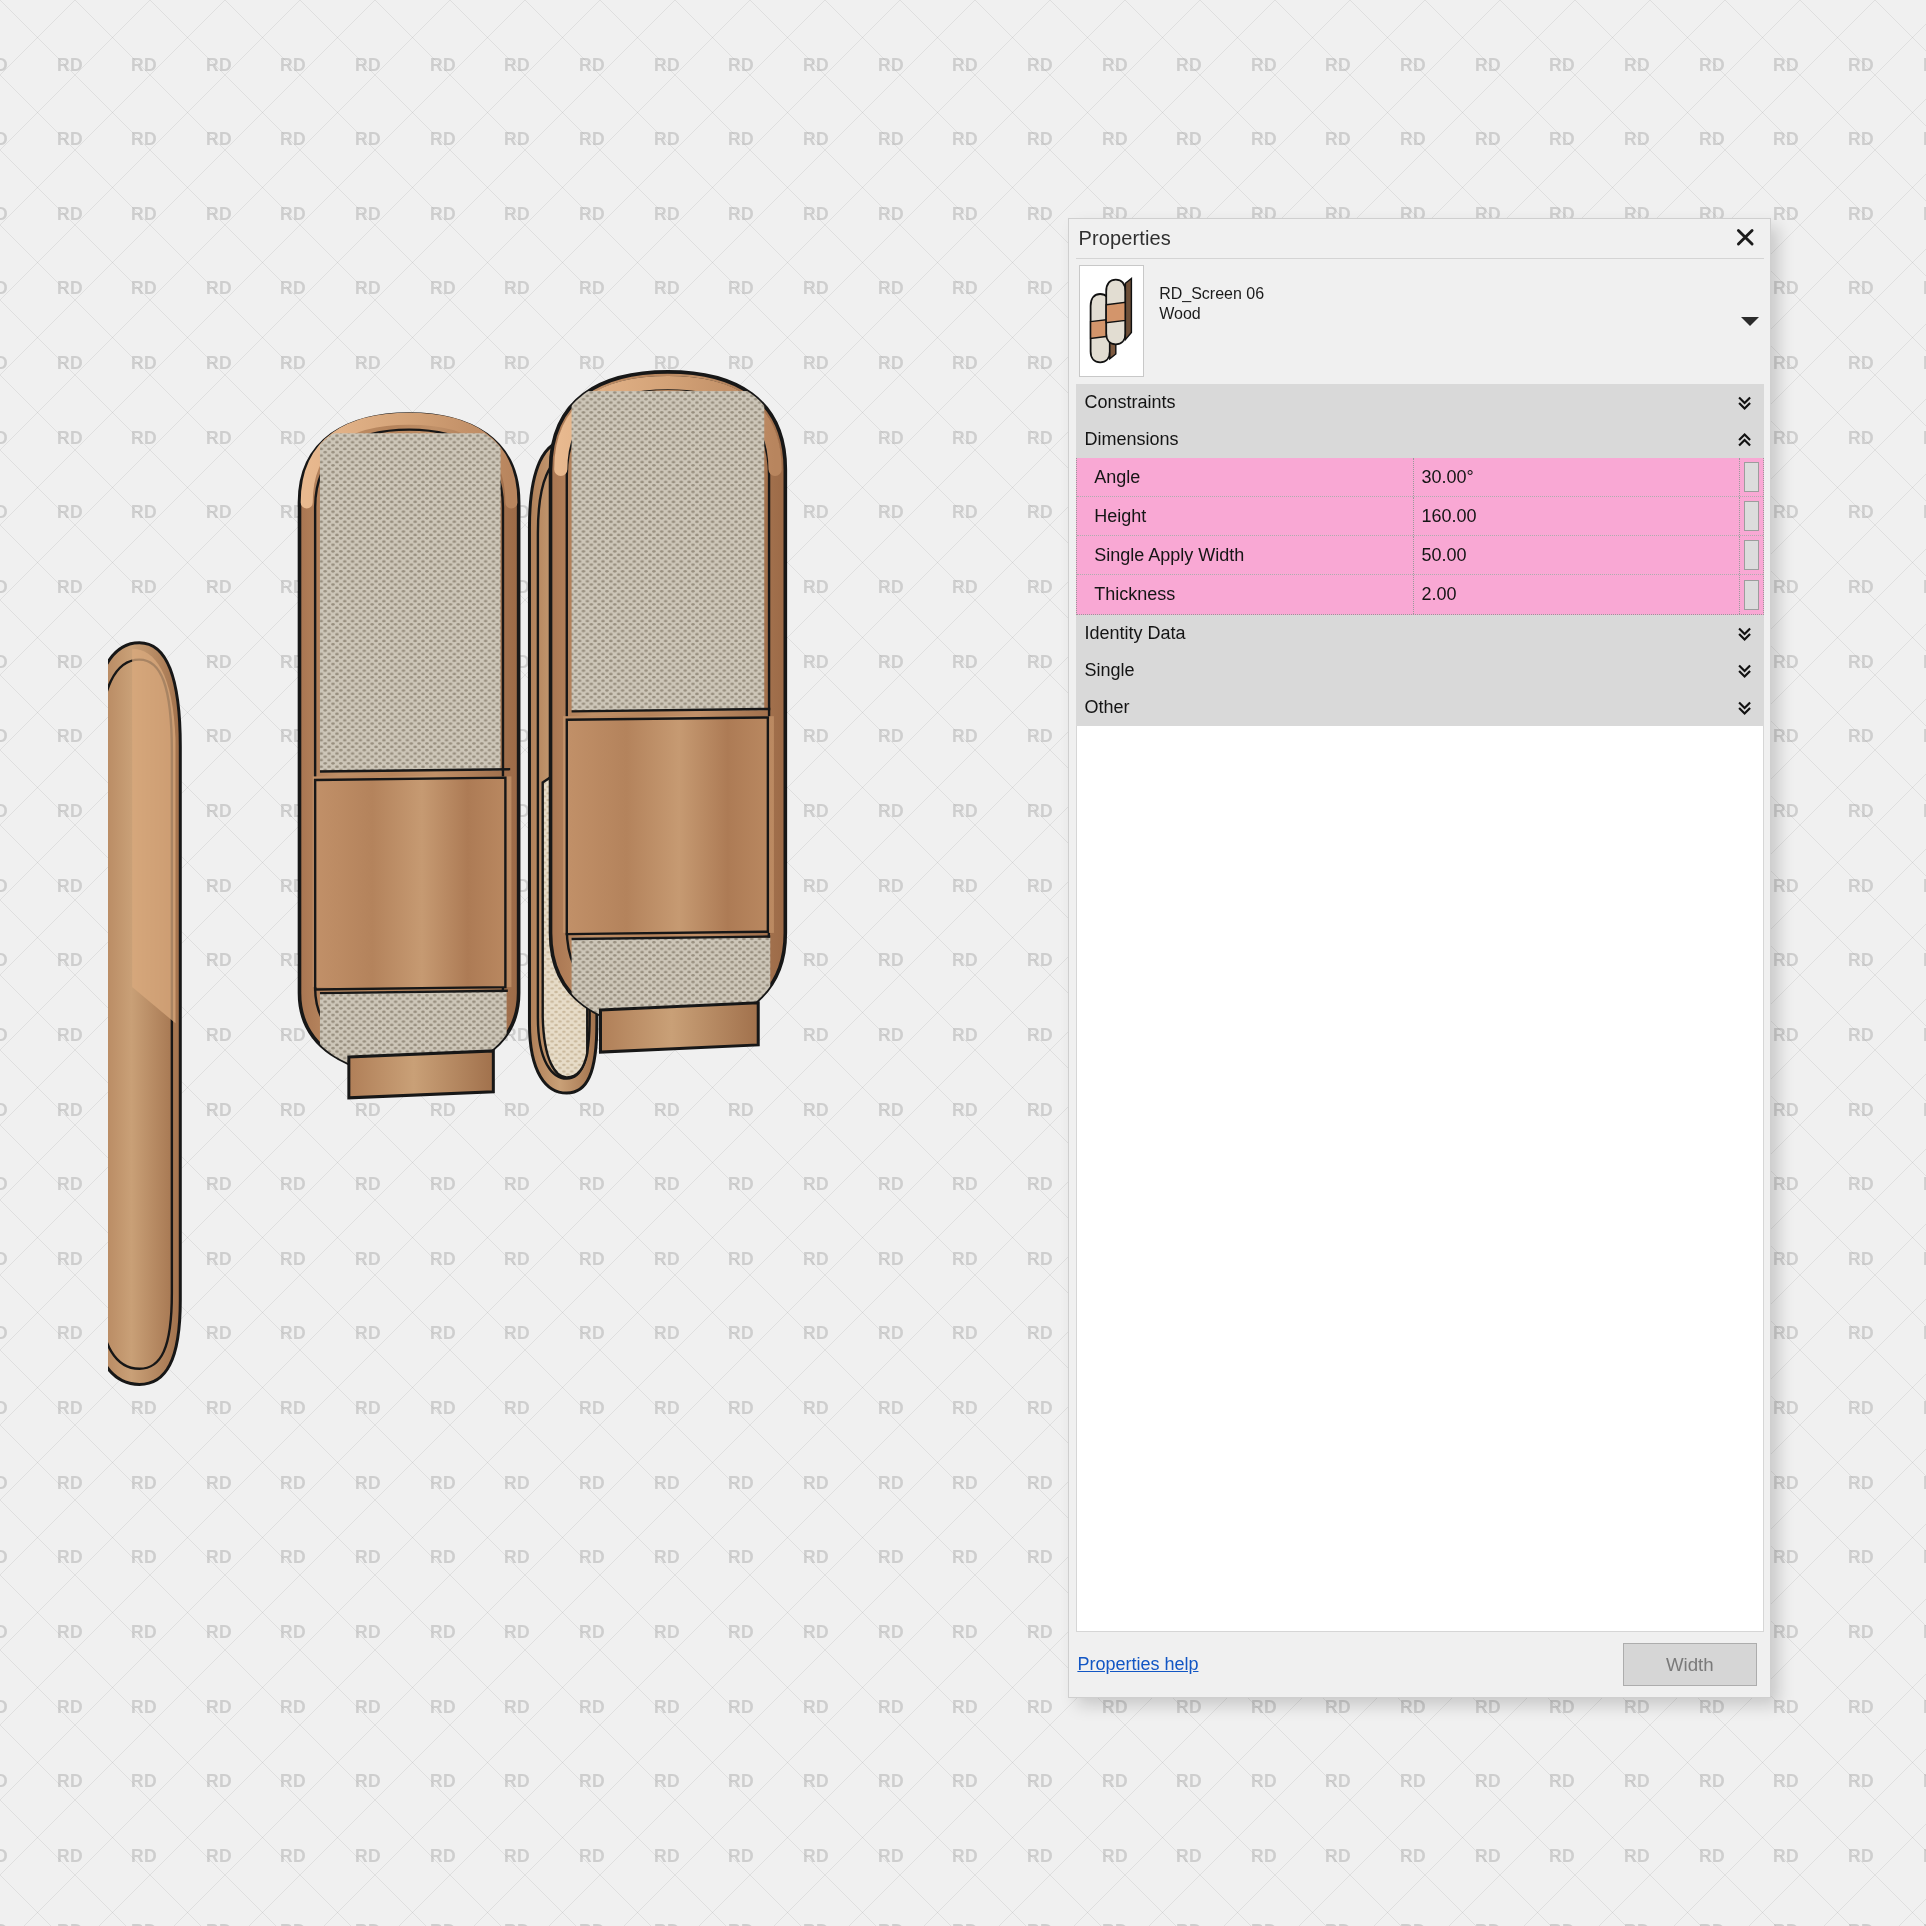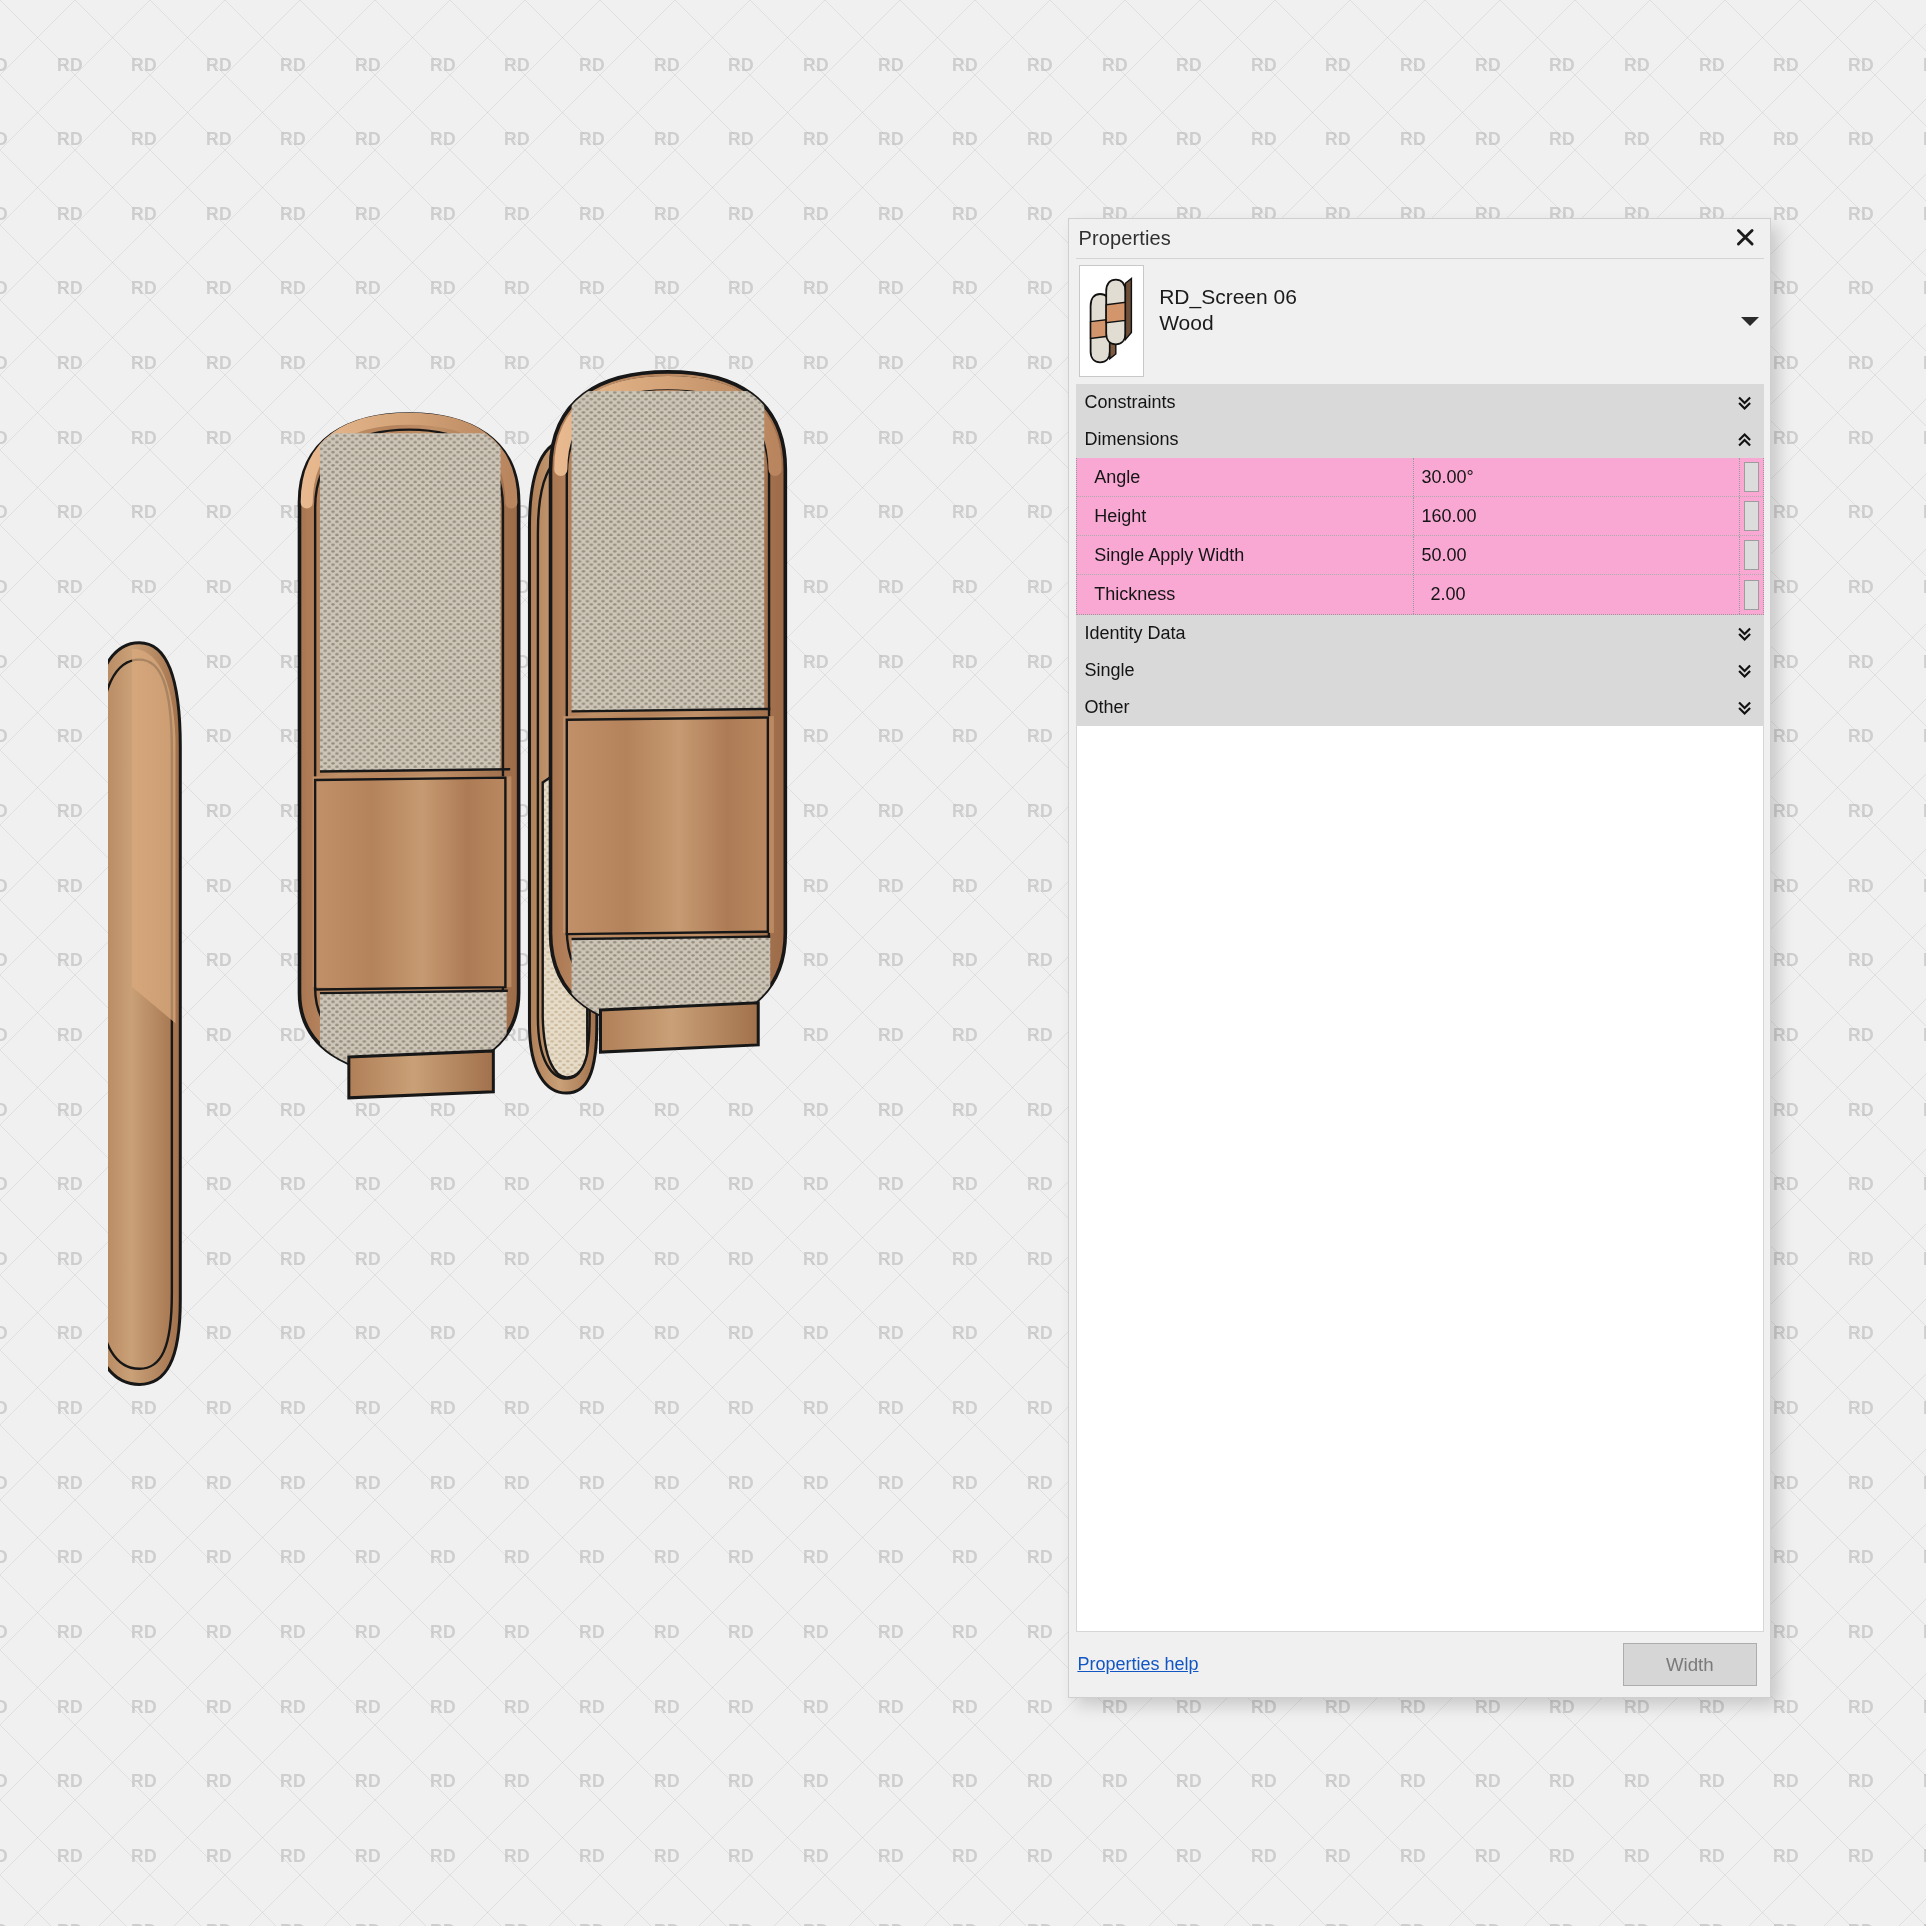--- a/index.html
+++ b/index.html
@@ -98,21 +98,21 @@
     width: 65px; height: 112px;
     background: #fff;
     border: 0.6px solid #c8c8c8;
     flex: none;
     display: flex; align-items: center; justify-content: center;
   }
   .thumb svg { width: 58px; height: 102px; }
 
   .type-names {
     padding-top: 19px;
-    font-size: 21px; color: #1b1b1b; line-height: 1.22;
+    font-size: 16px; color: #1b1b1b; line-height: 1.22;
   }
   .type-arrow {
     position: absolute; right: 4.8px; top: 58px;
     width: 0; height: 0;
     border-left: 9px solid transparent;
     border-right: 9px solid transparent;
     border-top: 9px solid #2b2b2b;
     cursor: pointer;
   }
 
@@ -170,21 +170,21 @@
     border-left: 0.6px dotted #9a9a9a;
     border-right: 0.6px dotted #9a9a9a;
     border-bottom: 0.6px dotted #9a9a9a;
     display: flex; flex-direction: column;
   }
   .prop-row {
     height: 39px;
     display: flex; align-items: stretch;
     border-bottom: 0.6px dotted #aeaeae;
   }
-  .prop-row:last-child { border-bottom: none; gap: 9px; }
+  .prop-row:last-child { border-bottom: none; }
   .prop-name {
     width: 337px;
     display: flex; align-items: center;
     padding-left: 17px;
     font-size: 18px; color: #151515;
     border-right: 0.6px dotted #9a9a9a;
   }
   .prop-val {
     flex: 1;
     display: flex; align-items: center;

